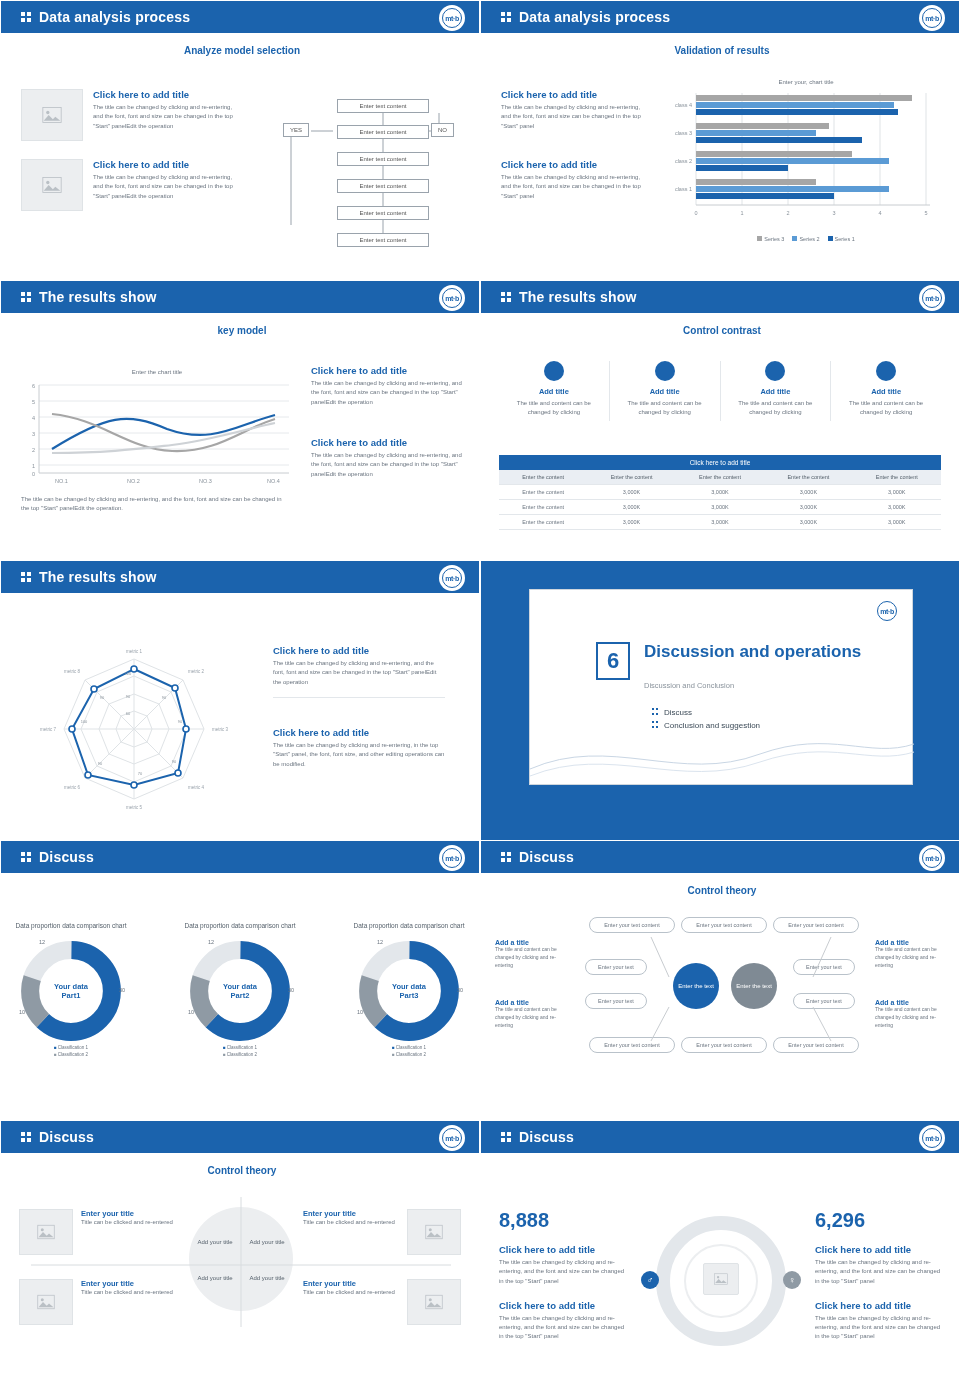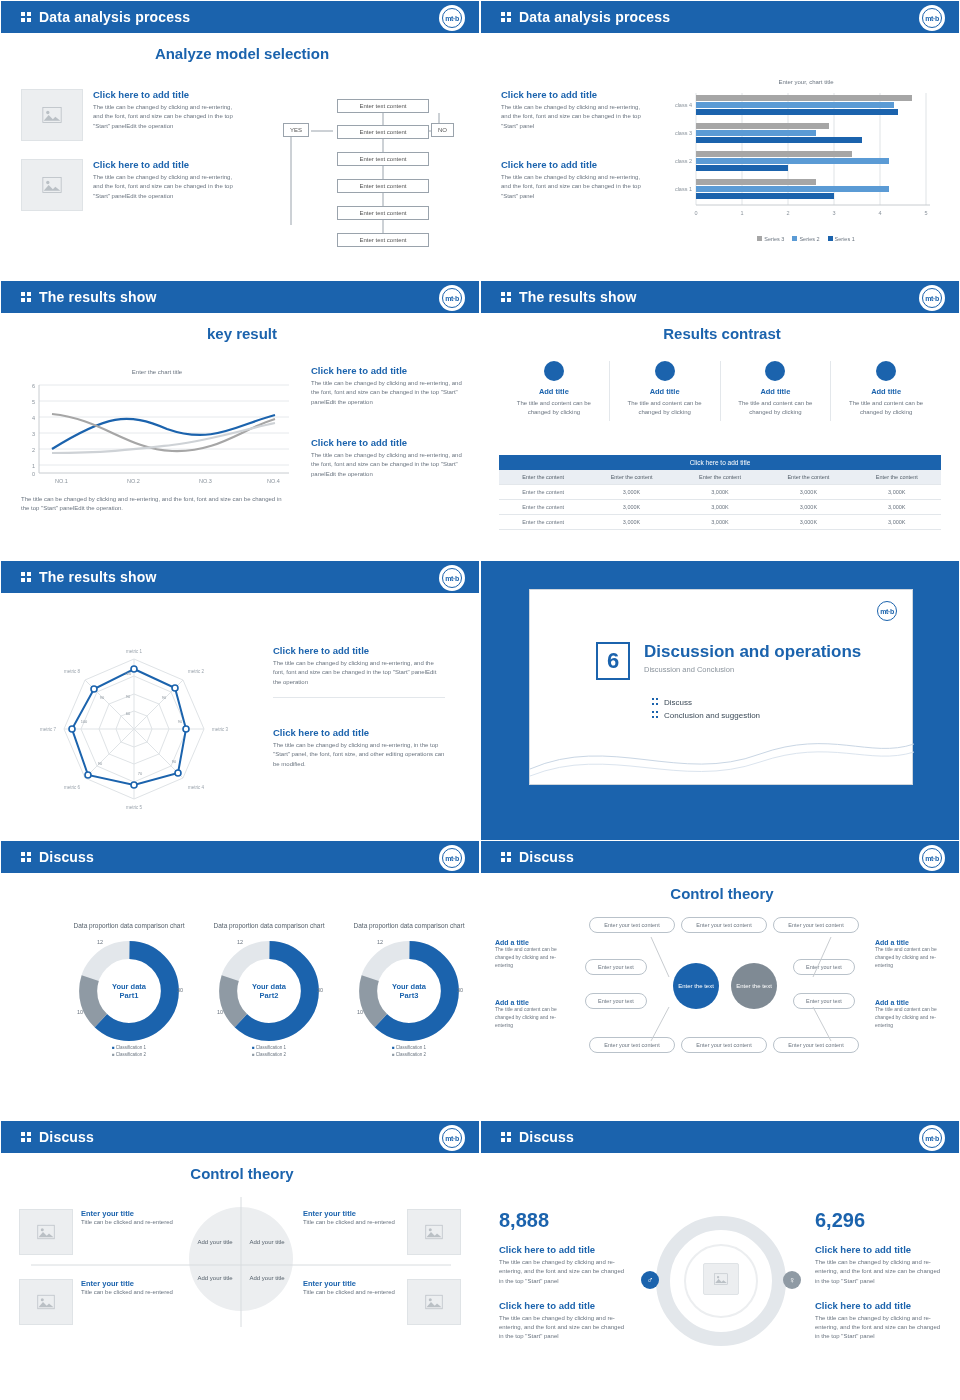--- a/index.html
+++ b/index.html
@@ -47,21 +47,21 @@
     font-size: 8px; font-weight:bold;
   }
   .logo .ring { position:absolute; width:20px;height:20px;border-radius:50%;border:1px solid #1b63ad; }
   .logo span { position:relative; z-index:2; font-size:7px; letter-spacing:-0.4px;}
   .pagenum {
     position:absolute; right: 14px; bottom: 6px;
     font-size: 7px; color: #9aa3ac;
   }
   .stitle {
     position:absolute; top: 44px; left:4px; right:0;
-    text-align:center; font-size: 15px; font-weight: bold; color:#1b63ad;
+    text-align:center; font-size: 10px; font-weight: bold; color:#1b63ad;
   }
   .body { position:absolute; top:70px; left:0; right:0; bottom:0; }
 
   
   .blk-title { color:#1b63ad; font-weight:bold; font-size:9.5px; margin-bottom:3px; }
   .blk-text { color:#6b7580; font-size:6px; line-height:1.55; }
   .ph-img {
     background:#eceef0; border:1px solid #dfe3e6;
     display:flex; align-items:center; justify-content:center;
   }
@@ -98,21 +98,21 @@
   .sec-bg { position:absolute; inset:0; background:#1b63ad; }
   .sec-card {
     position:absolute; left:48px; top:28px; width:384px; height:196px;
     background:#fff; border:1px solid #cfd6dd;
   }
   .sec-num {
     border:2px solid #1b63ad; color:#1b63ad; font-size:22px; font-weight:bold;
     width:34px;height:38px; display:flex;align-items:center;justify-content:center;
   }
   .sec-h { font-size:17px; font-weight:bold; color:#1b63ad; line-height:1.15; }
-  .sec-sub { font-size:7.5px; color:#8a939c; margin-top:3px; }
+  .sec-sub { font-size:7.5px; color:#8a939c; margin-top:19px; }
   .sec-li { font-size:8px; color:#3b4a57; margin:4px 0; }
   .sec-li i {
     display:inline-block; width:7px; height:7px; margin-right:5px;
     background:
       linear-gradient(#1b63ad,#1b63ad) 0 0/2px 2px no-repeat,
       linear-gradient(#1b63ad,#1b63ad) 0 5px/2px 2px no-repeat,
       linear-gradient(#1b63ad,#1b63ad) 4px 0/2px 2px no-repeat,
       linear-gradient(#1b63ad,#1b63ad) 4px 5px/2px 2px no-repeat;
   }
 
@@ -206,20 +206,21 @@
           <i></i>
           <i></i>
           <i></i>
         </span>
       <span class="title">Data analysis process</span>
     </div>
     <div class="logo">
         <div class="ring"></div>
         <span>mt·b</span>
       </div>
+    <div class="stitle">Validation of results</div>
     <div class="pagenum">33</div>
     <div class="body">
       <div style="position:absolute;left:20px;top:18px;width:150px;">
         <div class="blk-title">Click here to add title</div>
         <div class="blk-text">The title can be changed by clicking and re-entering, and the font, font and size can be changed in the top "Start" panel</div>
       </div>
       <div style="position:absolute;left:20px;top:88px;width:150px;">
         <div class="blk-title">Click here to add title</div>
         <div class="blk-text">The title can be changed by clicking and re-entering, and the font, font and size can be changed in the top "Start" panel</div>
       </div>
@@ -280,21 +281,21 @@
           <i></i>
           <i></i>
           <i></i>
         </span>
       <span class="title">The results show</span>
     </div>
     <div class="logo">
         <div class="ring"></div>
         <span>mt·b</span>
       </div>
-    <div class="stitle">key result</div>
+    <div class="stitle">key model</div>
     <div class="pagenum">34</div>
     <div class="body">
       <div style="position:absolute;left:16px;top:18px;width:280px;">
         <div style="text-align:center;font-size:6px;color:#6b7580;">Enter the chart title</div>
         <svg width="278" height="110" style="margin-top:2px;">
           <g stroke="#e6e9ec" stroke-width="1">
             <line x1="22" y1="8" x2="272" y2="8"></line>
             <line x1="22" y1="24" x2="272" y2="24"></line>
             <line x1="22" y1="40" x2="272" y2="40"></line>
             <line x1="22" y1="56" x2="272" y2="56"></line>
@@ -338,21 +339,21 @@
           <i></i>
           <i></i>
           <i></i>
         </span>
       <span class="title">The results show</span>
     </div>
     <div class="logo">
         <div class="ring"></div>
         <span>mt·b</span>
       </div>
-    <div class="stitle">Results contrast</div>
+    <div class="stitle">Control contrast</div>
     <div class="pagenum">35</div>
     <div class="body">
       <div style="position:absolute;left:18px;top:10px;right:18px;display:flex;">
         <div style="flex:1;text-align:center;border-right:1px solid #e3e7eb;">
           <div style="width:20px;height:20px;border-radius:50%;background:#1b63ad;margin:0 auto;"></div>
           <div style="color:#1b63ad;font-weight:bold;font-size:7.5px;margin-top:6px;">Add title</div>
           <div class="blk-text" style="padding:3px 8px;">The title and content can be changed by clicking</div>
         </div>
         <div style="flex:1;text-align:center;border-right:1px solid #e3e7eb;">
           <div style="width:20px;height:20px;border-radius:50%;background:#1b63ad;margin:0 auto;"></div>
@@ -531,21 +532,21 @@
           <i></i>
         </span>
       <span class="title">Discuss</span>
     </div>
     <div class="logo">
         <div class="ring"></div>
         <span>mt·b</span>
       </div>
     <div class="pagenum">38</div>
     <div class="body">
-      <div style="display:flex;justify-content:flex-end;padding-top:10px;">
+      <div style="display:flex;justify-content:space-between;padding-top:10px;">
 
         <div style="width:140px;">
           <div class="blk-text" style="text-align:center;color:#55606b;font-size:6.5px;">Data proportion data comparison chart</div>
           <div style="position:relative;width:108px;height:108px;margin:6px auto 0;">
             <svg width="108" height="108" viewBox="0 0 42 42">
               <circle cx="21" cy="21" r="15.9" fill="none" stroke="#e3e7eb" stroke-width="7"></circle>
               <circle cx="21" cy="21" r="15.9" fill="none" stroke="#1b63ad" stroke-width="7" stroke-dasharray="62 38" stroke-dashoffset="25"></circle>
               <circle cx="21" cy="21" r="15.9" fill="none" stroke="#8f9aa4" stroke-width="7" stroke-dasharray="18 82" stroke-dashoffset="-37"></circle>
             </svg>
             <div style="position:absolute;inset:0;display:flex;flex-direction:column;align-items:center;justify-content:center;">

